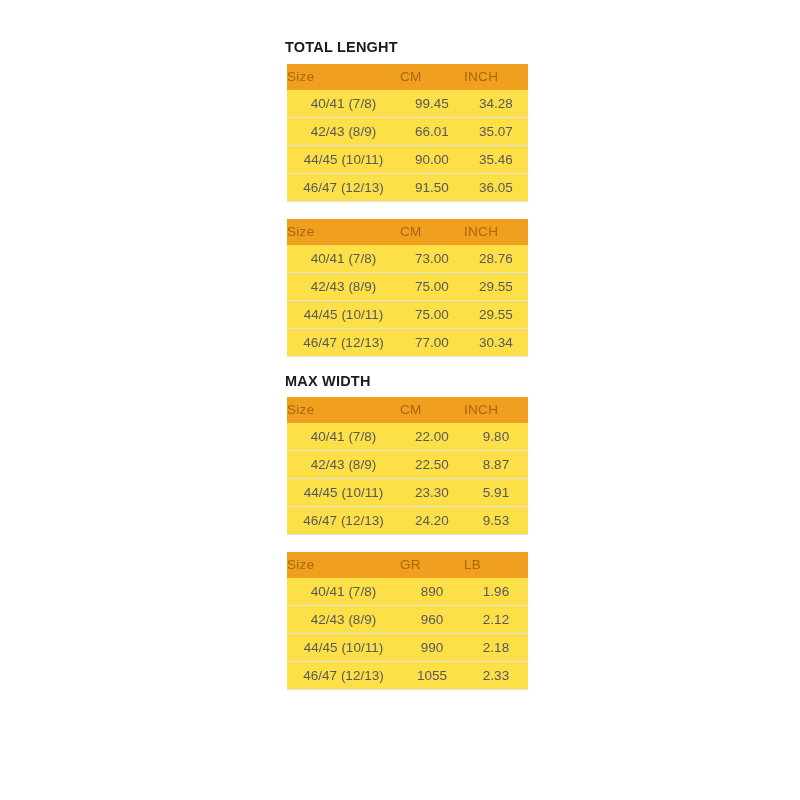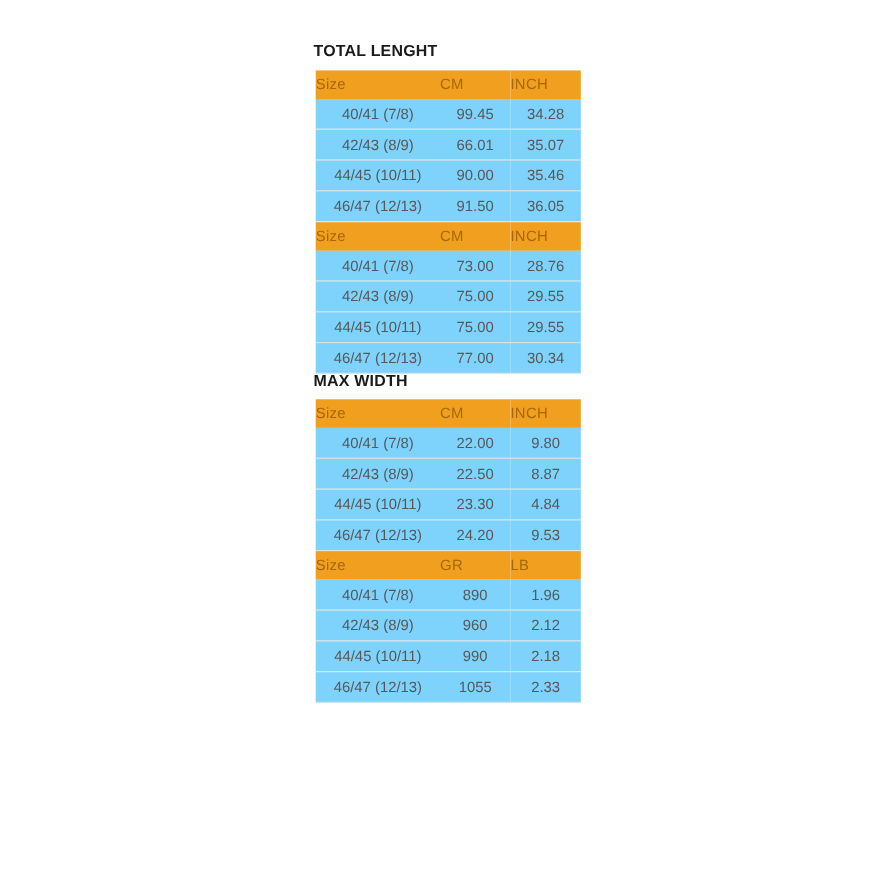--- a/index.html
+++ b/index.html
@@ -22,20 +22,21 @@
   }
 
   .sheet {
     position: absolute;
     left: 283px;
     top: 40px;
     width: 250px;
   }
 
   .size-table {
+    margin-bottom: 17px;
   }
   .size-table:last-child {
     margin-bottom: 0;
   }
 
   .table-title {
     font-family: "Liberation Sans", sans-serif;
     font-size: 14.5px;
     font-weight: bold;
     letter-spacing: 0.2px;
@@ -74,21 +75,21 @@
   }
 
   table.spec tbody td {
     font-size: 13.5px;
     color: #58585a;
     text-align: center;
     height: 27px;
     padding: 0;
     line-height: 27px;
     border-bottom: 1px solid #e2e2e2;
-    background: #7dd3fc;
+    background: #fde047;
     white-space: nowrap;
   }
 
   table.spec tbody tr:first-child td {
     border-top: none;
   }
 </style>
 </head>
 <body>
 
@@ -198,21 +199,21 @@
                 <td>9.80</td>
               </tr>
               <tr>
                 <td>42/43 (8/9)</td>
                 <td>22.50</td>
                 <td>8.87</td>
               </tr>
               <tr>
                 <td>44/45 (10/11)</td>
                 <td>23.30</td>
-                <td>4.84</td>
+                <td>5.91</td>
               </tr>
               <tr>
                 <td>46/47 (12/13)</td>
                 <td>24.20</td>
                 <td>9.53</td>
               </tr>
             </tbody>
           </table>
         </div>
       </div>

